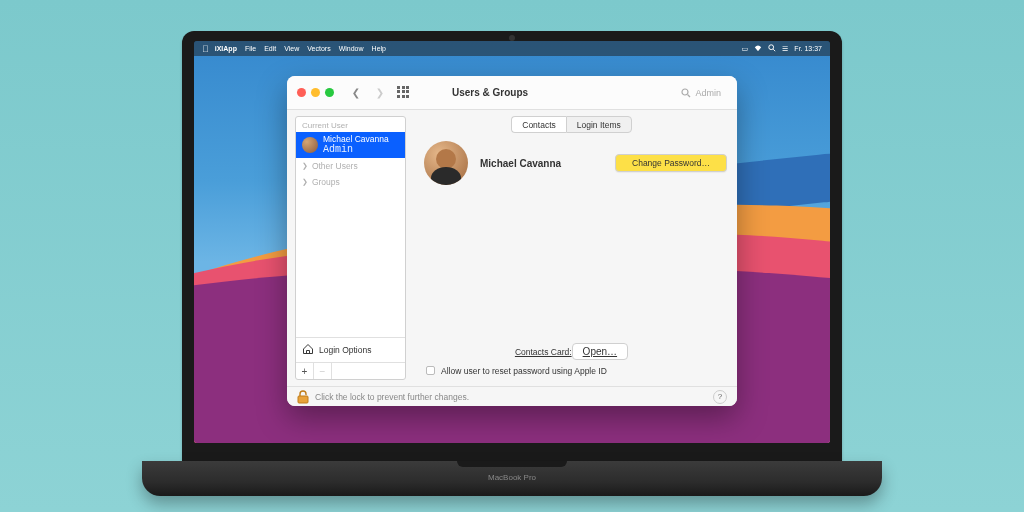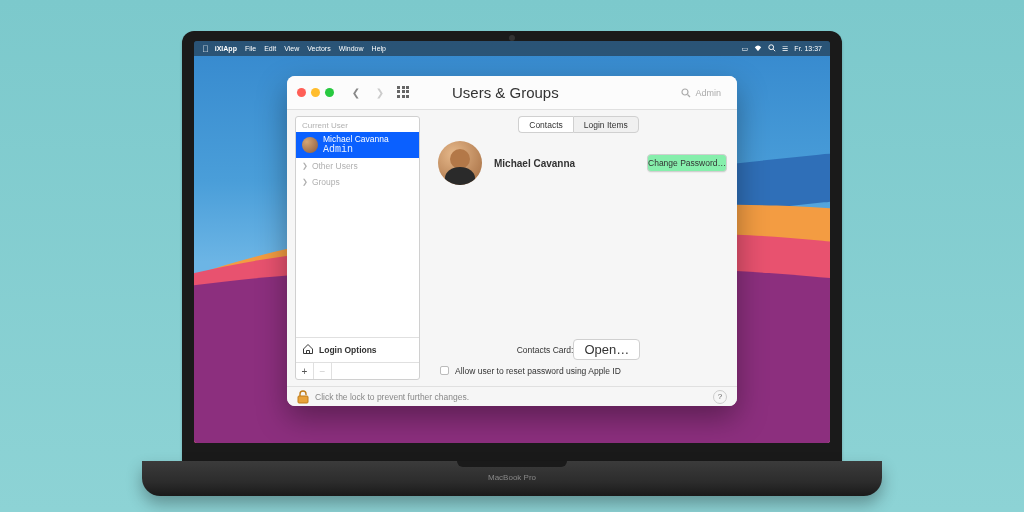--- a/index.html
+++ b/index.html
@@ -31,26 +31,26 @@
 
 .titlebar { height: 34px; background: #fcfcfc; border-bottom: 1px solid #e0e0e0; display: flex; align-items: center; padding: 0 10px; gap: 8px; }
 .traffic { display: flex; gap: 5px; margin-right: 6px; }
 .traffic-btn { width: 9px; height: 9px; border-radius: 50%; }
 .traffic-close { background: #ff5f57; }
 .traffic-min { background: #ffbd2e; }
 .traffic-max { background: #28c940; }
 .nav-btn { width: 16px; height: 16px; display: flex; align-items: center; justify-content: center; color: #888; font-size: 10px; cursor: default; }
 .grid-icon { width: 14px; height: 14px; display: grid; grid-template-columns: repeat(3, 3px); grid-template-rows: repeat(3, 3px); gap: 1.5px; }
 .grid-icon span { background: #666; }
-.title { font-weight: 400; font-size: 15px; color: #333; margin-left: 4px; padding-left: 28px; }
+.title { font-weight: 700; font-size: 10px; color: #333; margin-left: 4px; padding-left: 28px; }
 .search-box { margin-left: auto; display: flex; align-items: center; gap: 4px; background: transparent; border-radius: 4px; padding: 2px 6px; font-size: 9px; color: #aaa; }
 .search-box svg { width: 10px; height: 10px; }
 
 .body { flex: 1; display: flex; background: #f6f6f6; }
-.sidebar { width: 125px; background: #fff; border: 1px solid #d0d0d0; margin: 6px 0 6px 8px; border-radius: 3px; display: flex; flex-direction: column; font-size: 8.5px; justify-content: space-between; }
+.sidebar { width: 111px; background: #fff; border: 1px solid #d0d0d0; margin: 6px 0 6px 8px; border-radius: 3px; display: flex; flex-direction: column; font-size: 8.5px; justify-content: space-between; }
 .sidebar .section-label { color: #b0b0b0; padding: 4px 6px 2px; font-size: 8px; }
 .sidebar .user-row { display: flex; align-items: center; gap: 5px; padding: 3px 6px; }
 .sidebar .user-row.sel { background: #0a60ff; color: #fff; }
 .sidebar .mini-avatar { width: 16px; height: 16px; border-radius: 50%; background: radial-gradient(circle at 30% 30%, #d4a574, #8b5a3c); }
 .sidebar .user-info { display: flex; flex-direction: column; line-height: 1.1; }
 .sidebar .user-name { font-size: 8.5px; }
 .sidebar .user-role { font-size: 10px; opacity: 0.9; font-family: Liberation Mono, monospace; }
 .sidebar .disclosure { display: flex; align-items: center; gap: 4px; padding: 3px 6px; color: #b0b0b0; }
 .sidebar .disclosure .chev { font-size: 7px; }
 .sidebar .flex-grow { flex: 1; }
@@ -64,25 +64,25 @@
 .seg .seg-btn { background: #fff; border: 1px solid #d0d0d0; padding: 2.5px 10px; font-size: 8.5px; }
 .seg .seg-btn:first-child { border-radius: 4px 0 0 4px; border-right: none; }
 .seg .seg-btn:last-child { border-radius: 0 4px 4px 0; background: #f0f0f0; }
 .seg .seg-btn:first-child { background: #fff; }
 
 .user-header { display: flex; align-items: center; gap: 12px; padding-left: 8px; }
 .big-avatar { width: 44px; height: 44px; border-radius: 50%; background: radial-gradient(circle at 35% 30%, #e6b88a, #a0683d); position: relative; overflow: hidden; }
 .big-avatar::after { content:""; position:absolute; bottom:-4px; left:50%; transform:translateX(-50%); width:30px; height:22px; background:#2a2a2a; border-radius:50% 50% 0 0; }
 .big-avatar::before { content:""; position:absolute; top:8px; left:50%; transform:translateX(-50%); width:20px; height:20px; background:#b37848; border-radius:50%; }
 .uh-name { font-weight: 600; font-size: 10px; }
-.change-pwd { margin-left: auto; background: #86efac; border: 1px solid #d0d0d0; border-radius: 4px; padding: 3px 0; font-size: 8.5px; box-shadow: 0 1px 1px rgba(0,0,0,0.05); }
+.change-pwd { margin-left: auto; background: #fde047; border: 1px solid #d0d0d0; border-radius: 4px; padding: 3px 16px; font-size: 8.5px; box-shadow: 0 1px 1px rgba(0,0,0,0.05); }
 
 .mid-spacer { flex: 1; }
-.contacts-row { display: flex; align-items: center; justify-content: center; margin-bottom: 6px; font-size: 8.5px; }
-.open-btn { background: #fff; border: 1px solid #d0d0d0; border-radius: 4px; padding: 2px 10px; font-size: 13px; }
+.contacts-row { display: flex; align-items: center; justify-content: center; margin-bottom: 6px; font-size: 8.5px; text-decoration: underline; }
+.open-btn { background: #fff; border: 1px solid #d0d0d0; border-radius: 4px; padding: 2px 10px; font-size: 10px; }
 .checks { padding-left: 10px; }
 .check-row { display: flex; align-items: flex-start; gap: 6px; font-size: 8.5px; margin-bottom: 4px; }
 .check-row.dis { color: #b0b0b0; }
 .checkbox { width: 9px; height: 9px; border: 1px solid #bbb; border-radius: 2px; background: #fff; display: flex; align-items: center; justify-content: center; font-size: 7px; color: #888; }
 
 .footer { height: 20px; border-top: 1px solid #e0e0e0; background: #f6f6f6; display: flex; align-items: center; padding: 0 10px; font-size: 8.5px; color: #888; }
 .lock-icon { width: 12px; height: 14px; margin-right: 6px; }
 .footer .help { margin-left: auto; width: 14px; height: 14px; border: 1px solid #ccc; border-radius: 50%; display: flex; align-items: center; justify-content: center; font-size: 8px; color: #666; }
 </style>
 </head>
@@ -177,21 +177,21 @@
                 <span class="chev">❯</span>
                 <span>Groups</span>
               </div>
               <div class="flex-grow"></div>
               <div class="login-options">
                 <span class="home-icon">
                   <svg viewBox="0 0 16 16">
                       <path d="M2 8 L8 2 L14 8 L14 14 L2 14 Z M6 14 L6 10 L10 10 L10 14" fill="none" stroke="#333" stroke-width="1.3"></path>
                     </svg>
                 </span>
-                <span style="font-weight:700">Login Options</span>
+                <span style="font-weight:400">Login Options</span>
               </div>
               <div class="addremove">
                 <div class="btn">+</div>
                 <div class="btn" style="color:#ccc">−</div>
               </div>
             </div>
 
             <div class="main">
               <div class="seg">
                 <div class="seg-btn">Contacts</div>

